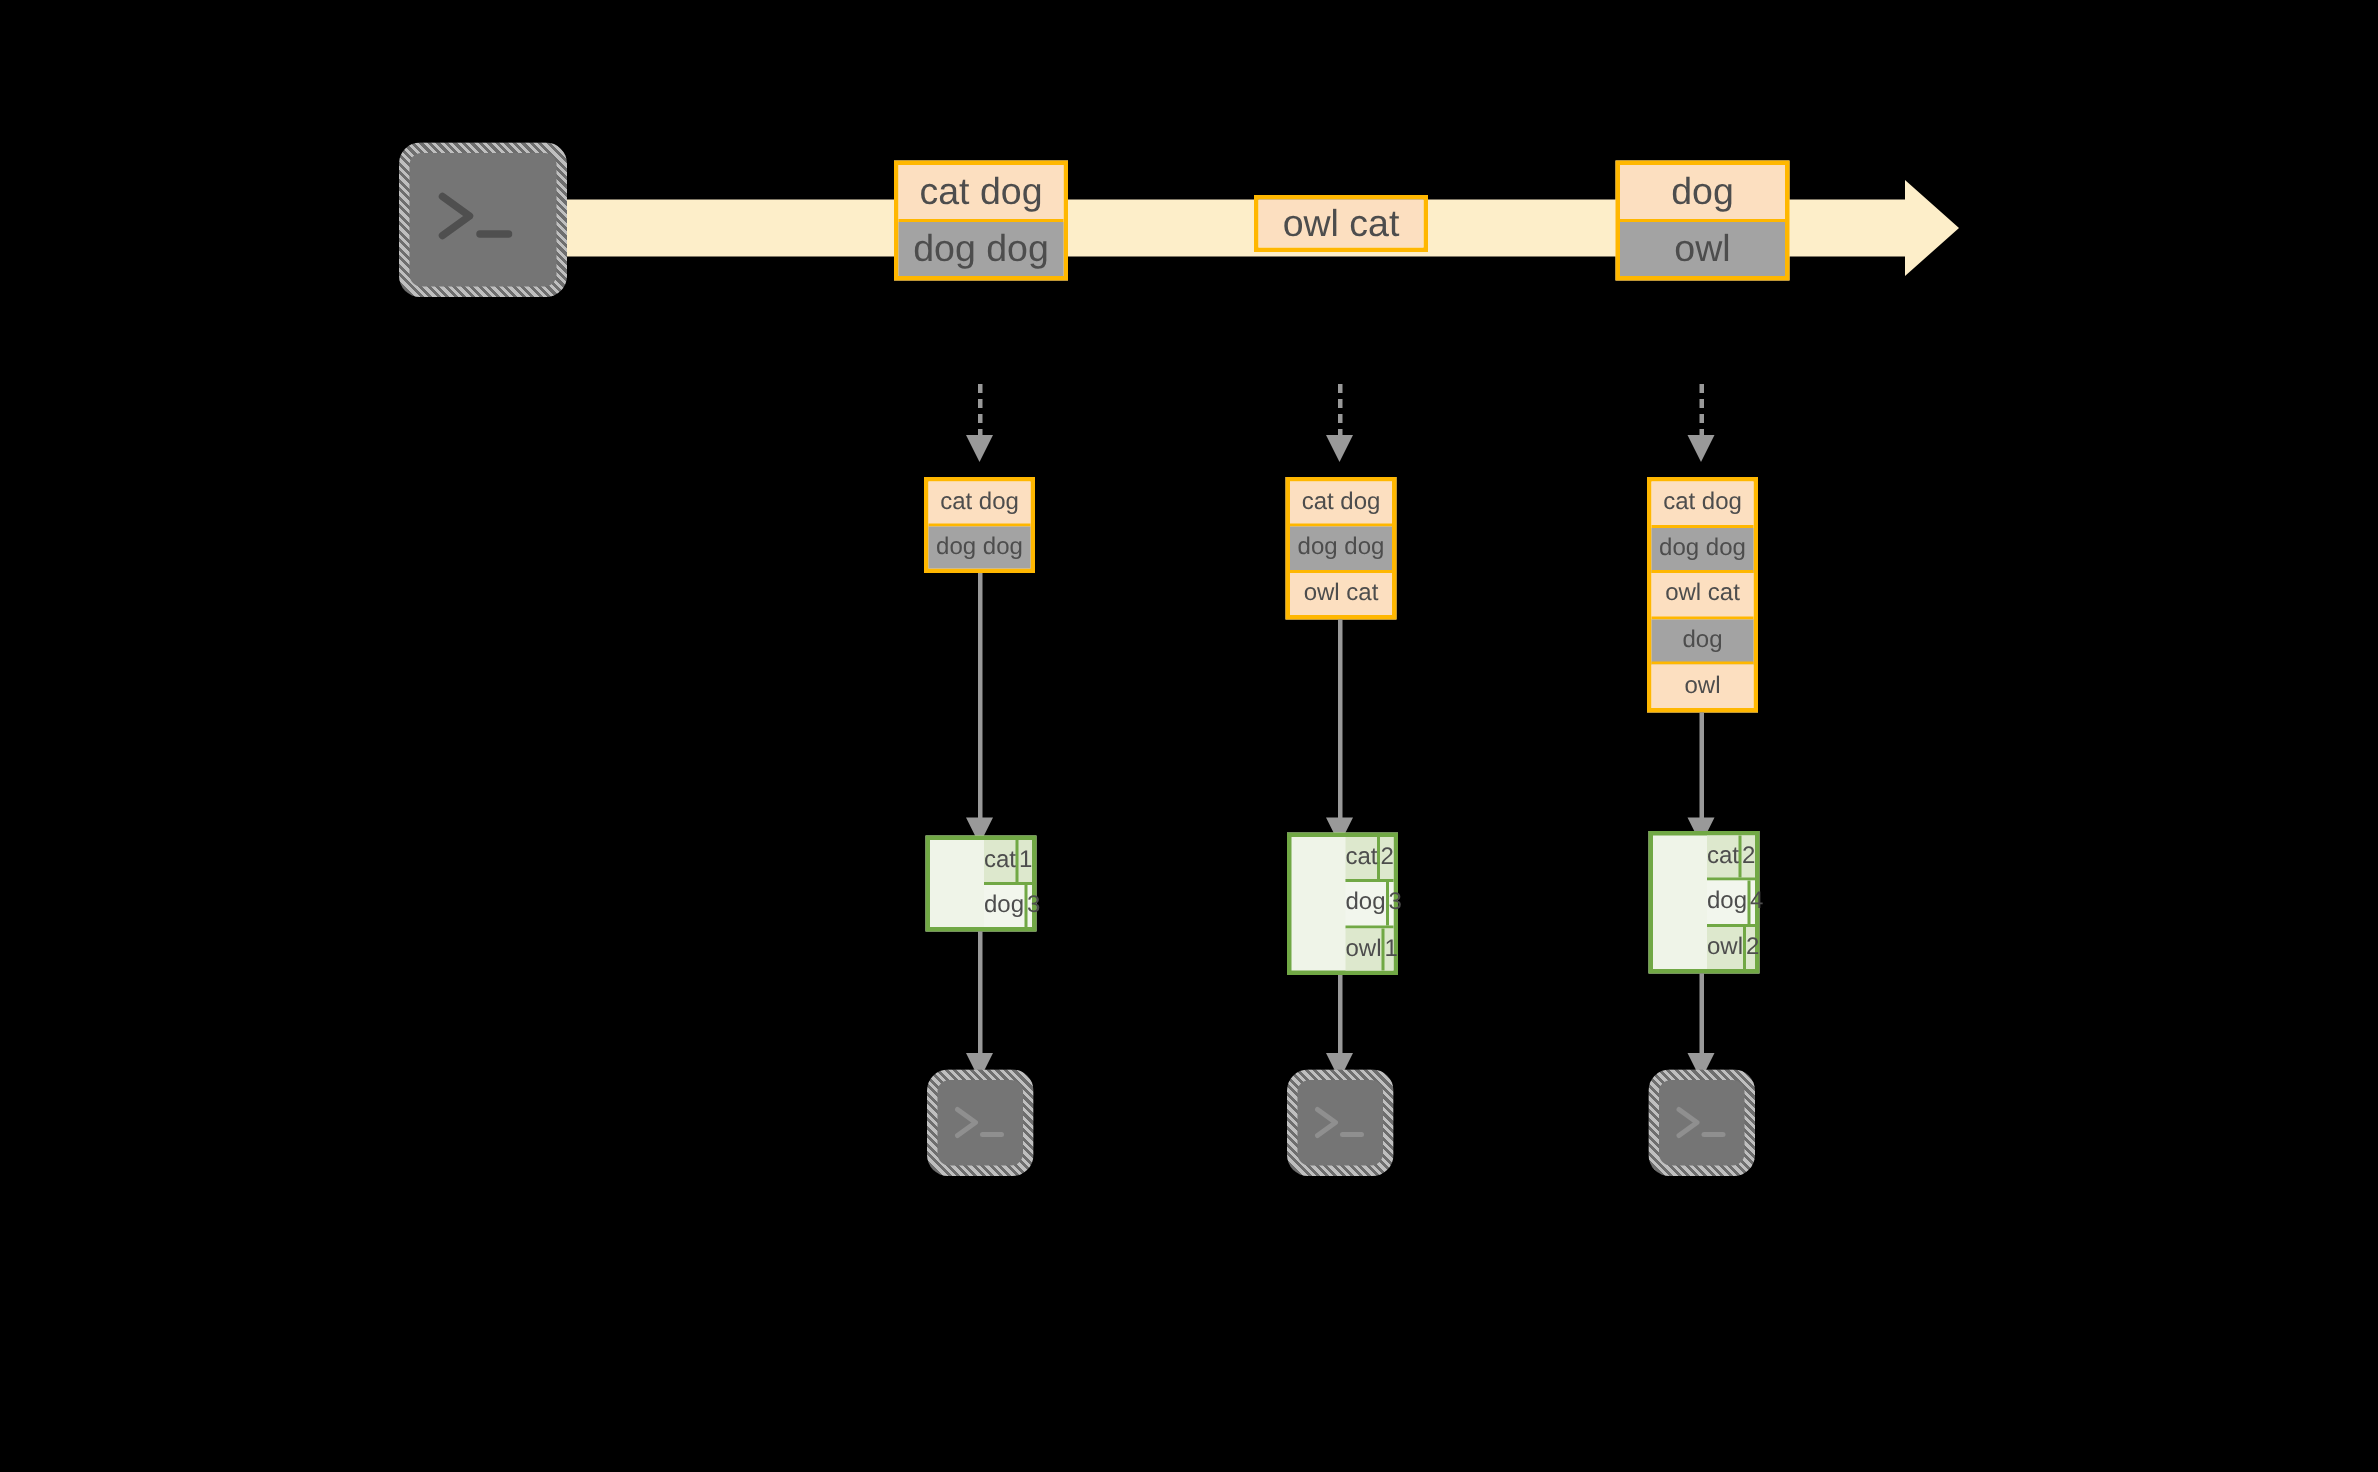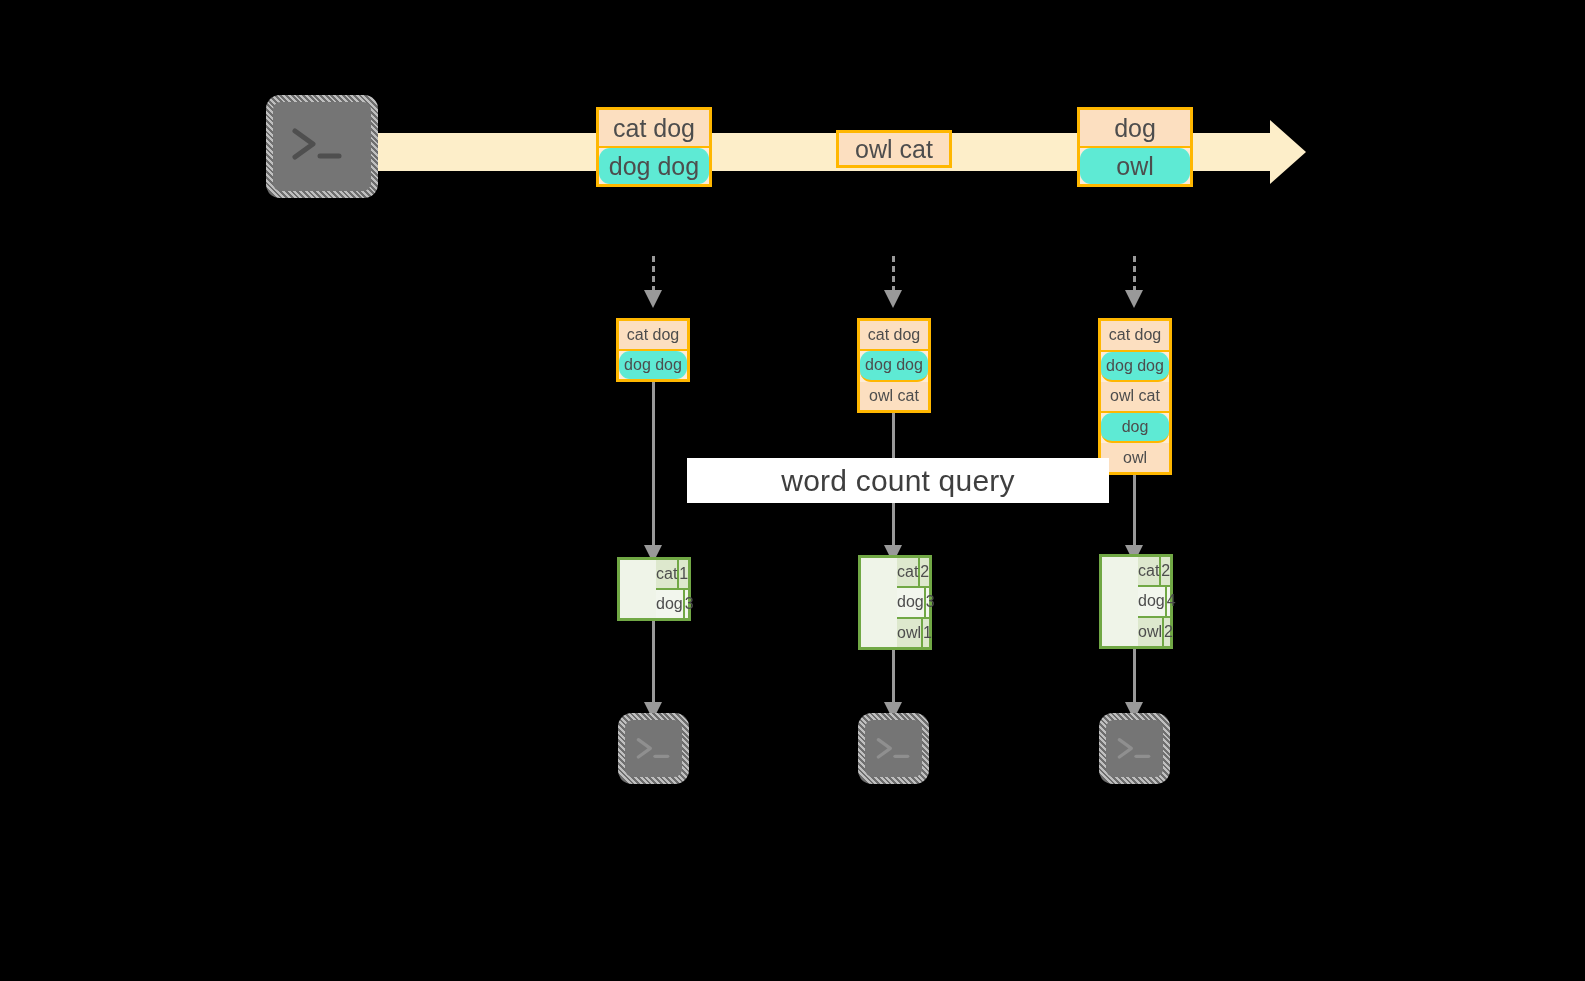--- a/index.html
+++ b/index.html
@@ -74,21 +74,21 @@
     flex: 1 1 auto;
     display: flex;
     align-items: center;
     justify-content: center;
     color: #4d4d4d;
     white-space: nowrap;
     border-bottom: 2px solid #ffb700;
   }
   .obox .cell:last-child { border-bottom: none; }
   .obox .cell.dark  { background: #fcdfc0; }
-  .obox .cell.light { background: #5eead4; border-radius: 11px; }
+  .obox .cell.light { background: #a3a3a3; }
 
   
   .obox.big .cell { font-size: 25px; }
   
   .obox.small .cell { font-size: 16px; }
 
   
   .gtable {
     position: absolute;
     border: 3px solid #71a845;
@@ -292,15 +292,14 @@
     <div class="inner">
       <span class="prompt">
         <svg width="40" height="30" viewBox="0 0 60 44" aria-hidden="true">
           <path d="M8 8 L26 21 L8 34" fill="none" stroke="#8f8f8f" stroke-width="5" stroke-linecap="round" stroke-linejoin="round"></path>
           <path d="M33 33 L52 33" fill="none" stroke="#8f8f8f" stroke-width="5" stroke-linecap="round"></path>
         </svg>
       </span>
     </div>
   </div>
 
-  <div class="query-label" style="left:687px; top:458px; width:422px; height:45px;">word count query</div>
 
 </div>
 
 </body></html>

